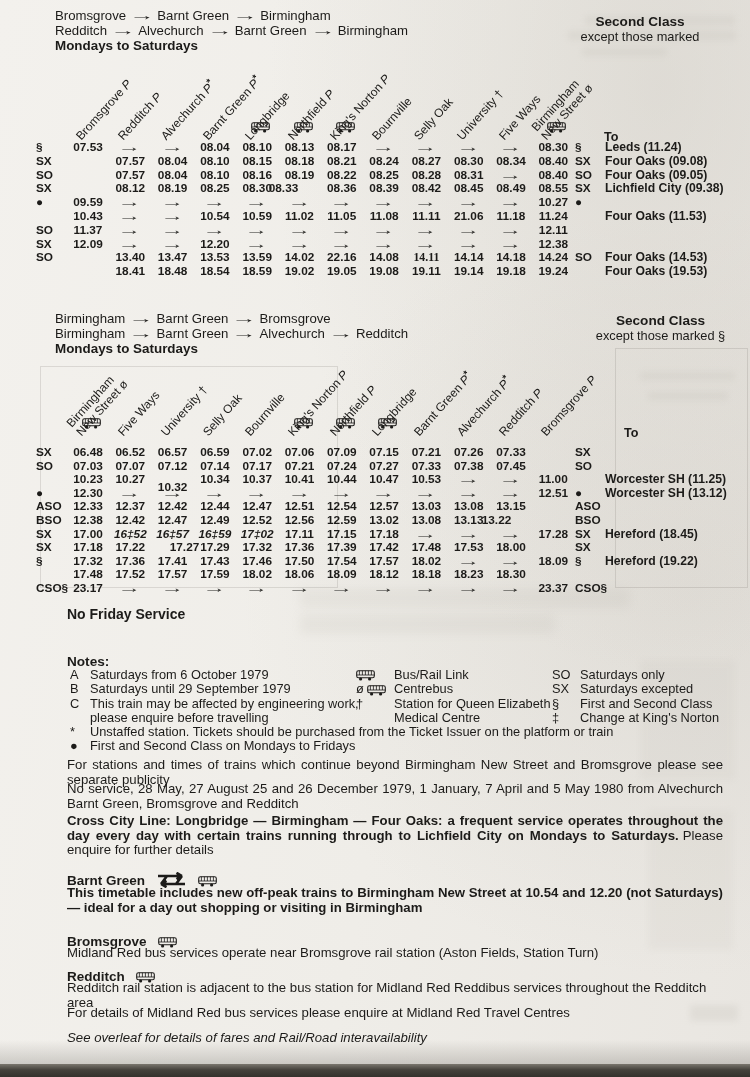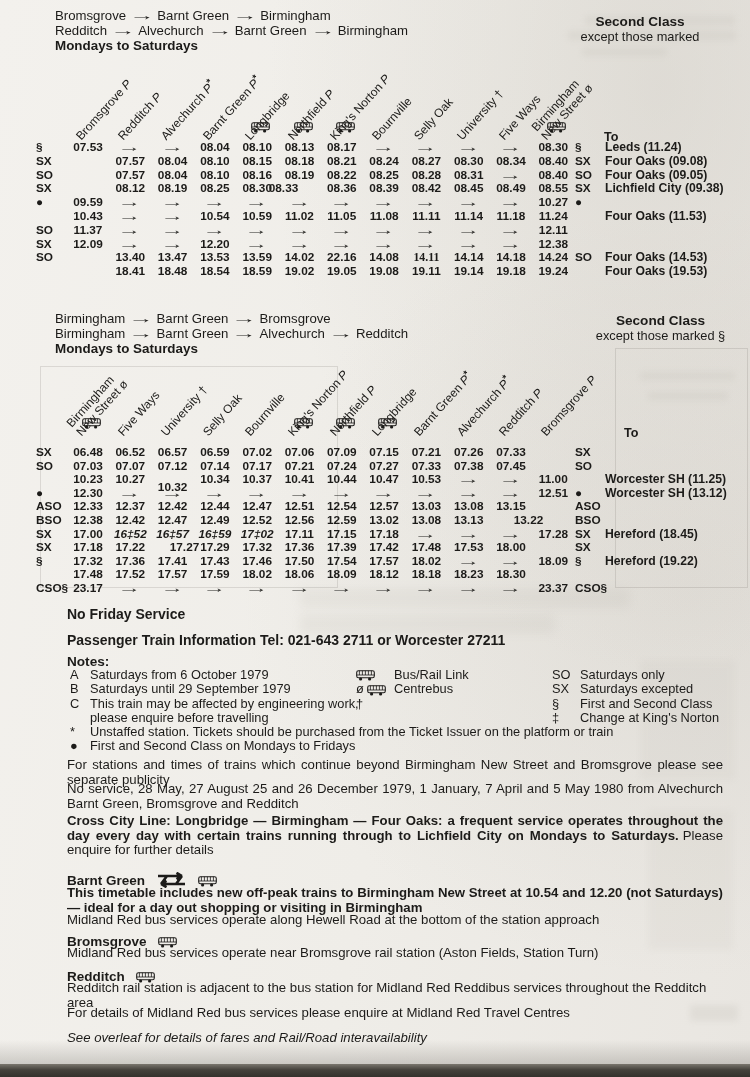--- a/index.html
+++ b/index.html
@@ -211,21 +211,21 @@
       <div class="trow">
         <span class="tc" style="left: 66.5px;">10.43</span>
         <span class="tc" style="left: 108.8px;"><span class="ar">→</span></span>
         <span class="tc" style="left: 151.1px;"><span class="ar">→</span></span>
         <span class="tc" style="left: 193.4px;">10.54</span>
         <span class="tc" style="left: 235.7px;">10.59</span>
         <span class="tc" style="left: 278px;">11.02</span>
         <span class="tc" style="left: 320.3px;">11.05</span>
         <span class="tc" style="left: 362.6px;">11.08</span>
         <span class="tc" style="left: 404.9px;">11.11</span>
-        <span class="tc" style="left: 447.2px;">11.14</span>
+        <span class="tc" style="left: 447.2px;">21.06</span>
         <span class="tc" style="left: 489.5px;">11.18</span>
         <span class="tc" style="left: 531.8px;">11.24</span>
         <span class="dest">Four Oaks (11.53)</span>
       </div>
       <div class="trow">
         <span class="lm">SO</span>
         <span class="tc" style="left: 66.5px;">11.37</span>
         <span class="tc" style="left: 108.8px;"><span class="ar">→</span></span>
         <span class="tc" style="left: 151.1px;"><span class="ar">→</span></span>
         <span class="tc" style="left: 193.4px;"><span class="ar">→</span></span>
@@ -417,21 +417,21 @@
         <span class="tc" style="left: 66.5px;">12.38</span>
         <span class="tc" style="left: 108.8px;">12.42</span>
         <span class="tc" style="left: 151.1px;">12.47</span>
         <span class="tc" style="left: 193.4px;">12.49</span>
         <span class="tc" style="left: 235.7px;">12.52</span>
         <span class="tc" style="left: 278px;">12.56</span>
         <span class="tc" style="left: 320.3px;">12.59</span>
         <span class="tc" style="left: 362.6px;">13.02</span>
         <span class="tc" style="left: 404.9px;">13.08</span>
         <span class="tc" style="left: 447.2px;">13.13</span>
-        <span class="tc" style="left: 507px;">13.22</span>
+        <span class="tc" style="left: 475px;">13.22</span>
         <span class="rm">BSO</span>
       </div>
       <div class="trow">
         <span class="lm">SX</span>
         <span class="tc" style="left: 66.5px;">17.00</span>
         <span class="tc it" style="left: 108.8px;">16‡52</span>
         <span class="tc it" style="left: 151.1px;">16‡57</span>
         <span class="tc it" style="left: 193.4px;">16‡59</span>
         <span class="tc it" style="left: 235.7px;">17‡02</span>
         <span class="tc" style="left: 278px;">17.11</span>
@@ -501,21 +501,20 @@
         <span class="tc" style="left: 362.6px;"><span class="ar">→</span></span>
         <span class="tc" style="left: 404.9px;"><span class="ar">→</span></span>
         <span class="tc" style="left: 447.2px;"><span class="ar">→</span></span>
         <span class="tc" style="left: 489.5px;"><span class="ar">→</span></span>
         <span class="tc" style="left: 531.8px;">23.37</span>
         <span class="rm">CSO§</span>
       </div>
     </div>
 
   <div class="abs h-bold" style="left:67px;top:606px;font-size:14px;">No Friday Service</div>
-  <div class="abs h-bold" style="left:67px;top:632px;font-size:14px;">Passenger Train Information Tel: 021-643 2711 or Worcester 27211</div>
 
   <div class="abs h-bold" style="left:67px;top:654px;">Notes:</div>
   <div class="abs notes-col" id="notes-left" style="left:70px;top:668px;width:300px;">
       <div class="nrow">
         <span class="nsym" style="flex: 0 0 20px;">A </span>
         <span class="ntxt">Saturdays from 6 October 1979</span>
       </div>
       <div class="nrow">
         <span class="nsym" style="flex: 0 0 20px;">B </span>
         <span class="ntxt">Saturdays until 29 September 1979</span>
@@ -539,20 +538,21 @@
         <span class="nsym" style="flex: 0 0 38px;">ø <svg width="20" height="11" viewBox="0 0 20 11" aria-hidden="true">
             <rect x="0.7" y="0.7" width="17.6" height="7" rx="1.8" fill="none" stroke="#1c1b19" stroke-width="1.1"></rect>
             <path d="M3.4 .7 V5 M6.4 .7 V5 M9.4 .7 V5 M12.4 .7 V5 M15.4 .7 V5 M.7 5 H18.3" stroke="#1c1b19" stroke-width=".8" fill="none"></path>
             <circle cx="4.6" cy="9" r="1.6" fill="#1c1b19"></circle>
             <circle cx="13.6" cy="9" r="1.6" fill="#1c1b19"></circle>
           </svg></span>
         <span class="ntxt">Centrebus</span>
       </div>
       <div class="nrow">
         <span class="nsym" style="flex: 0 0 38px;">† </span>
+        <span class="ntxt">Station for Queen Elizabeth Medical Centre</span>
       </div>
     </div>
   <div class="abs notes-col" id="notes-right" style="left:552px;top:668px;width:195px;">
       <div class="nrow">
         <span class="nsym" style="flex: 0 0 28px;">SO </span>
         <span class="ntxt">Saturdays only</span>
       </div>
       <div class="nrow">
         <span class="nsym" style="flex: 0 0 28px;">SX </span>
         <span class="ntxt">Saturdays excepted</span>
@@ -591,21 +591,20 @@
       </svg>
     </span>
     <span class="bus-slot"><svg width="20" height="11" viewBox="0 0 20 11" aria-hidden="true">
           <rect x="0.7" y="0.7" width="17.6" height="7" rx="1.8" fill="none" stroke="#1c1b19" stroke-width="1.1"></rect>
           <path d="M3.4 .7 V5 M6.4 .7 V5 M9.4 .7 V5 M12.4 .7 V5 M15.4 .7 V5 M.7 5 H18.3" stroke="#1c1b19" stroke-width=".8" fill="none"></path>
           <circle cx="4.6" cy="9" r="1.6" fill="#1c1b19"></circle>
           <circle cx="13.6" cy="9" r="1.6" fill="#1c1b19"></circle>
         </svg></span>
   </div>
   <div class="abs para just bold" style="left:67px;top:886px;width:656px;">This timetable includes new off-peak trains to Birmingham New Street at 10.54 and 12.20 (not Saturdays) — ideal for a day out shopping or visiting in Birmingham</div>
-  <div class="abs para" style="left:67px;top:913px;width:656px;">Midland Red bus services operate along Hewell Road at the bottom of the station approach</div>
 
   <div class="abs sec-head" style="left:67px;top:934px;">
     <span>Bromsgrove</span>
     <span class="bus-slot"><svg width="20" height="11" viewBox="0 0 20 11" aria-hidden="true">
           <rect x="0.7" y="0.7" width="17.6" height="7" rx="1.8" fill="none" stroke="#1c1b19" stroke-width="1.1"></rect>
           <path d="M3.4 .7 V5 M6.4 .7 V5 M9.4 .7 V5 M12.4 .7 V5 M15.4 .7 V5 M.7 5 H18.3" stroke="#1c1b19" stroke-width=".8" fill="none"></path>
           <circle cx="4.6" cy="9" r="1.6" fill="#1c1b19"></circle>
           <circle cx="13.6" cy="9" r="1.6" fill="#1c1b19"></circle>
         </svg></span>
   </div>

